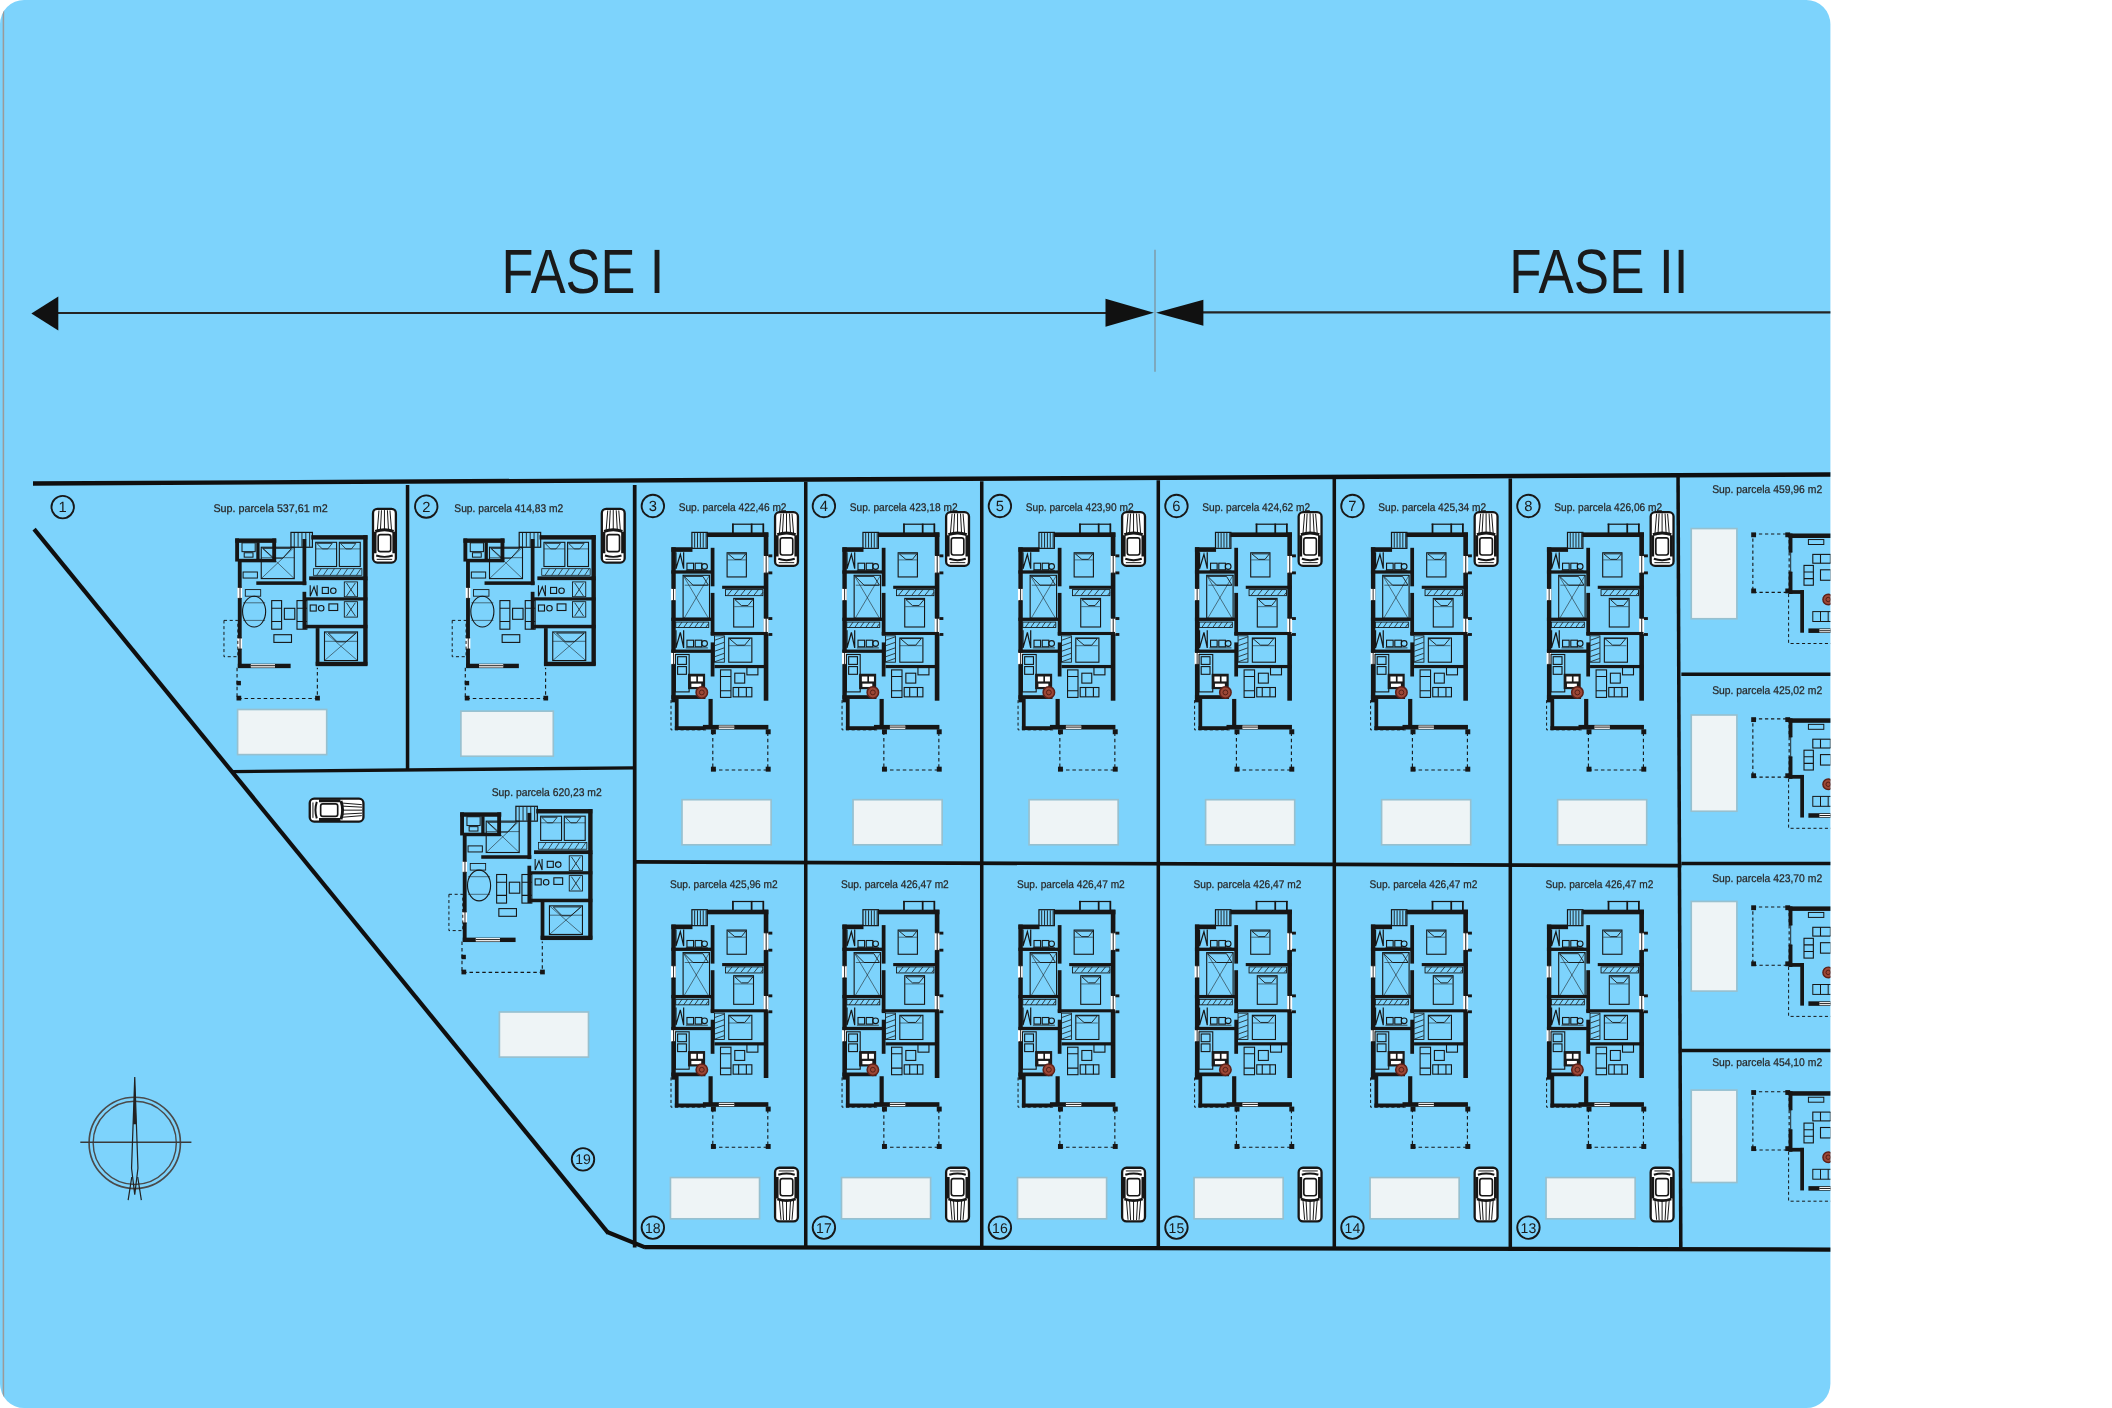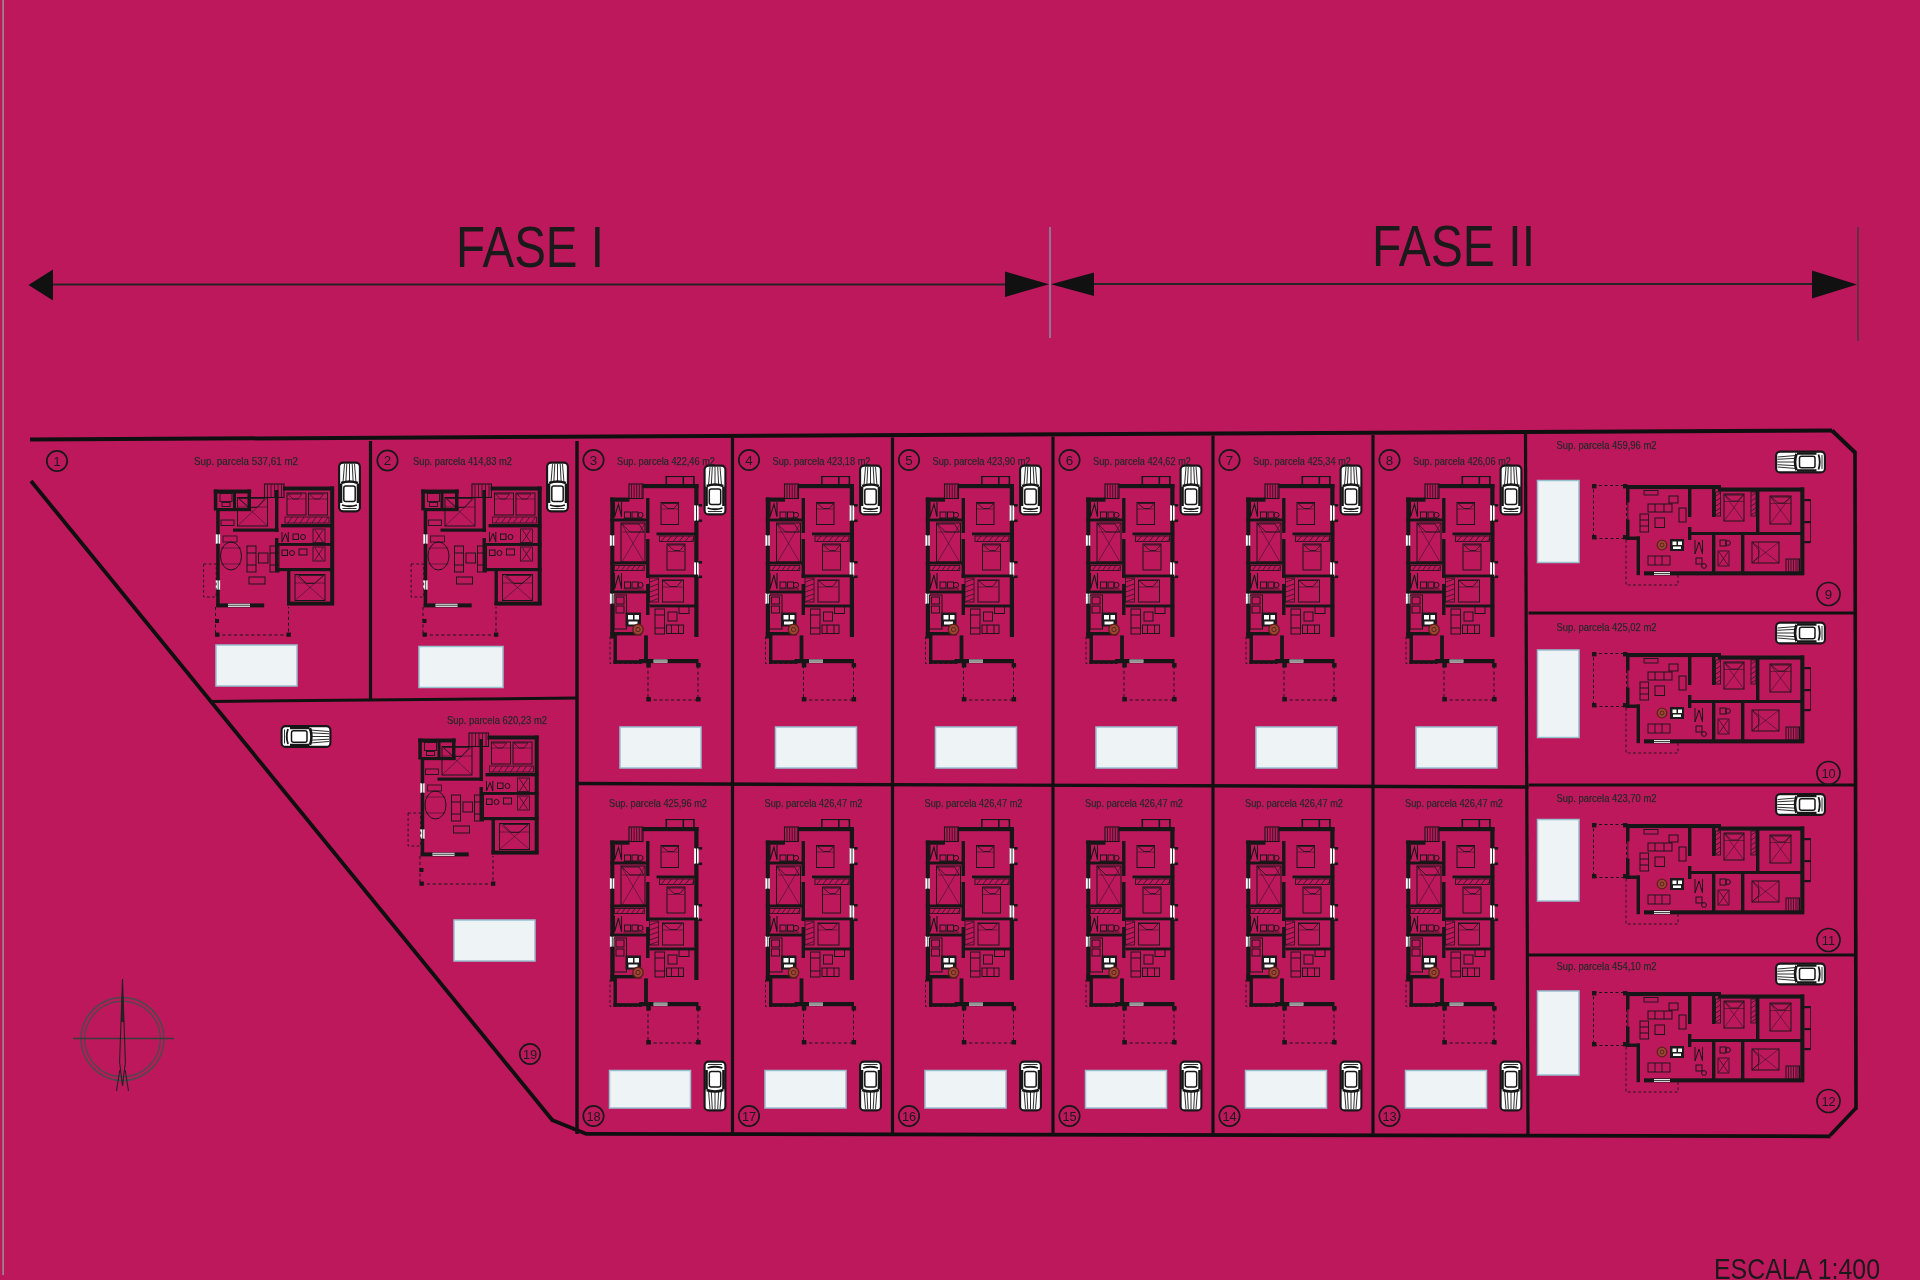--- a/index.html
+++ b/index.html
@@ -1,15 +1,15 @@
 <!DOCTYPE html>
 <html><head><meta charset="utf-8">
 <style>
  html,body{margin:0;padding:0;background:#ffffff;}
- #page{position:relative;width:1920px;height:1280px;background:#be185d;overflow:hidden;}
+ #page{position:relative;width:1664px;height:1280px;background:#7dd3fc;overflow:hidden;border-radius:22px;}
  svg{display:block}
  text{font-family:"Liberation Sans",sans-serif;fill:#1a1a1a;}
 </style></head>
 <body>
 <div id="page">
 <svg width="1920" height="1280" viewBox="0 0 1920 1280">
 <defs>
 
 <symbol id="vB" viewBox="0 0 95 228" overflow="visible">
  <g stroke="none" fill="#161616">

